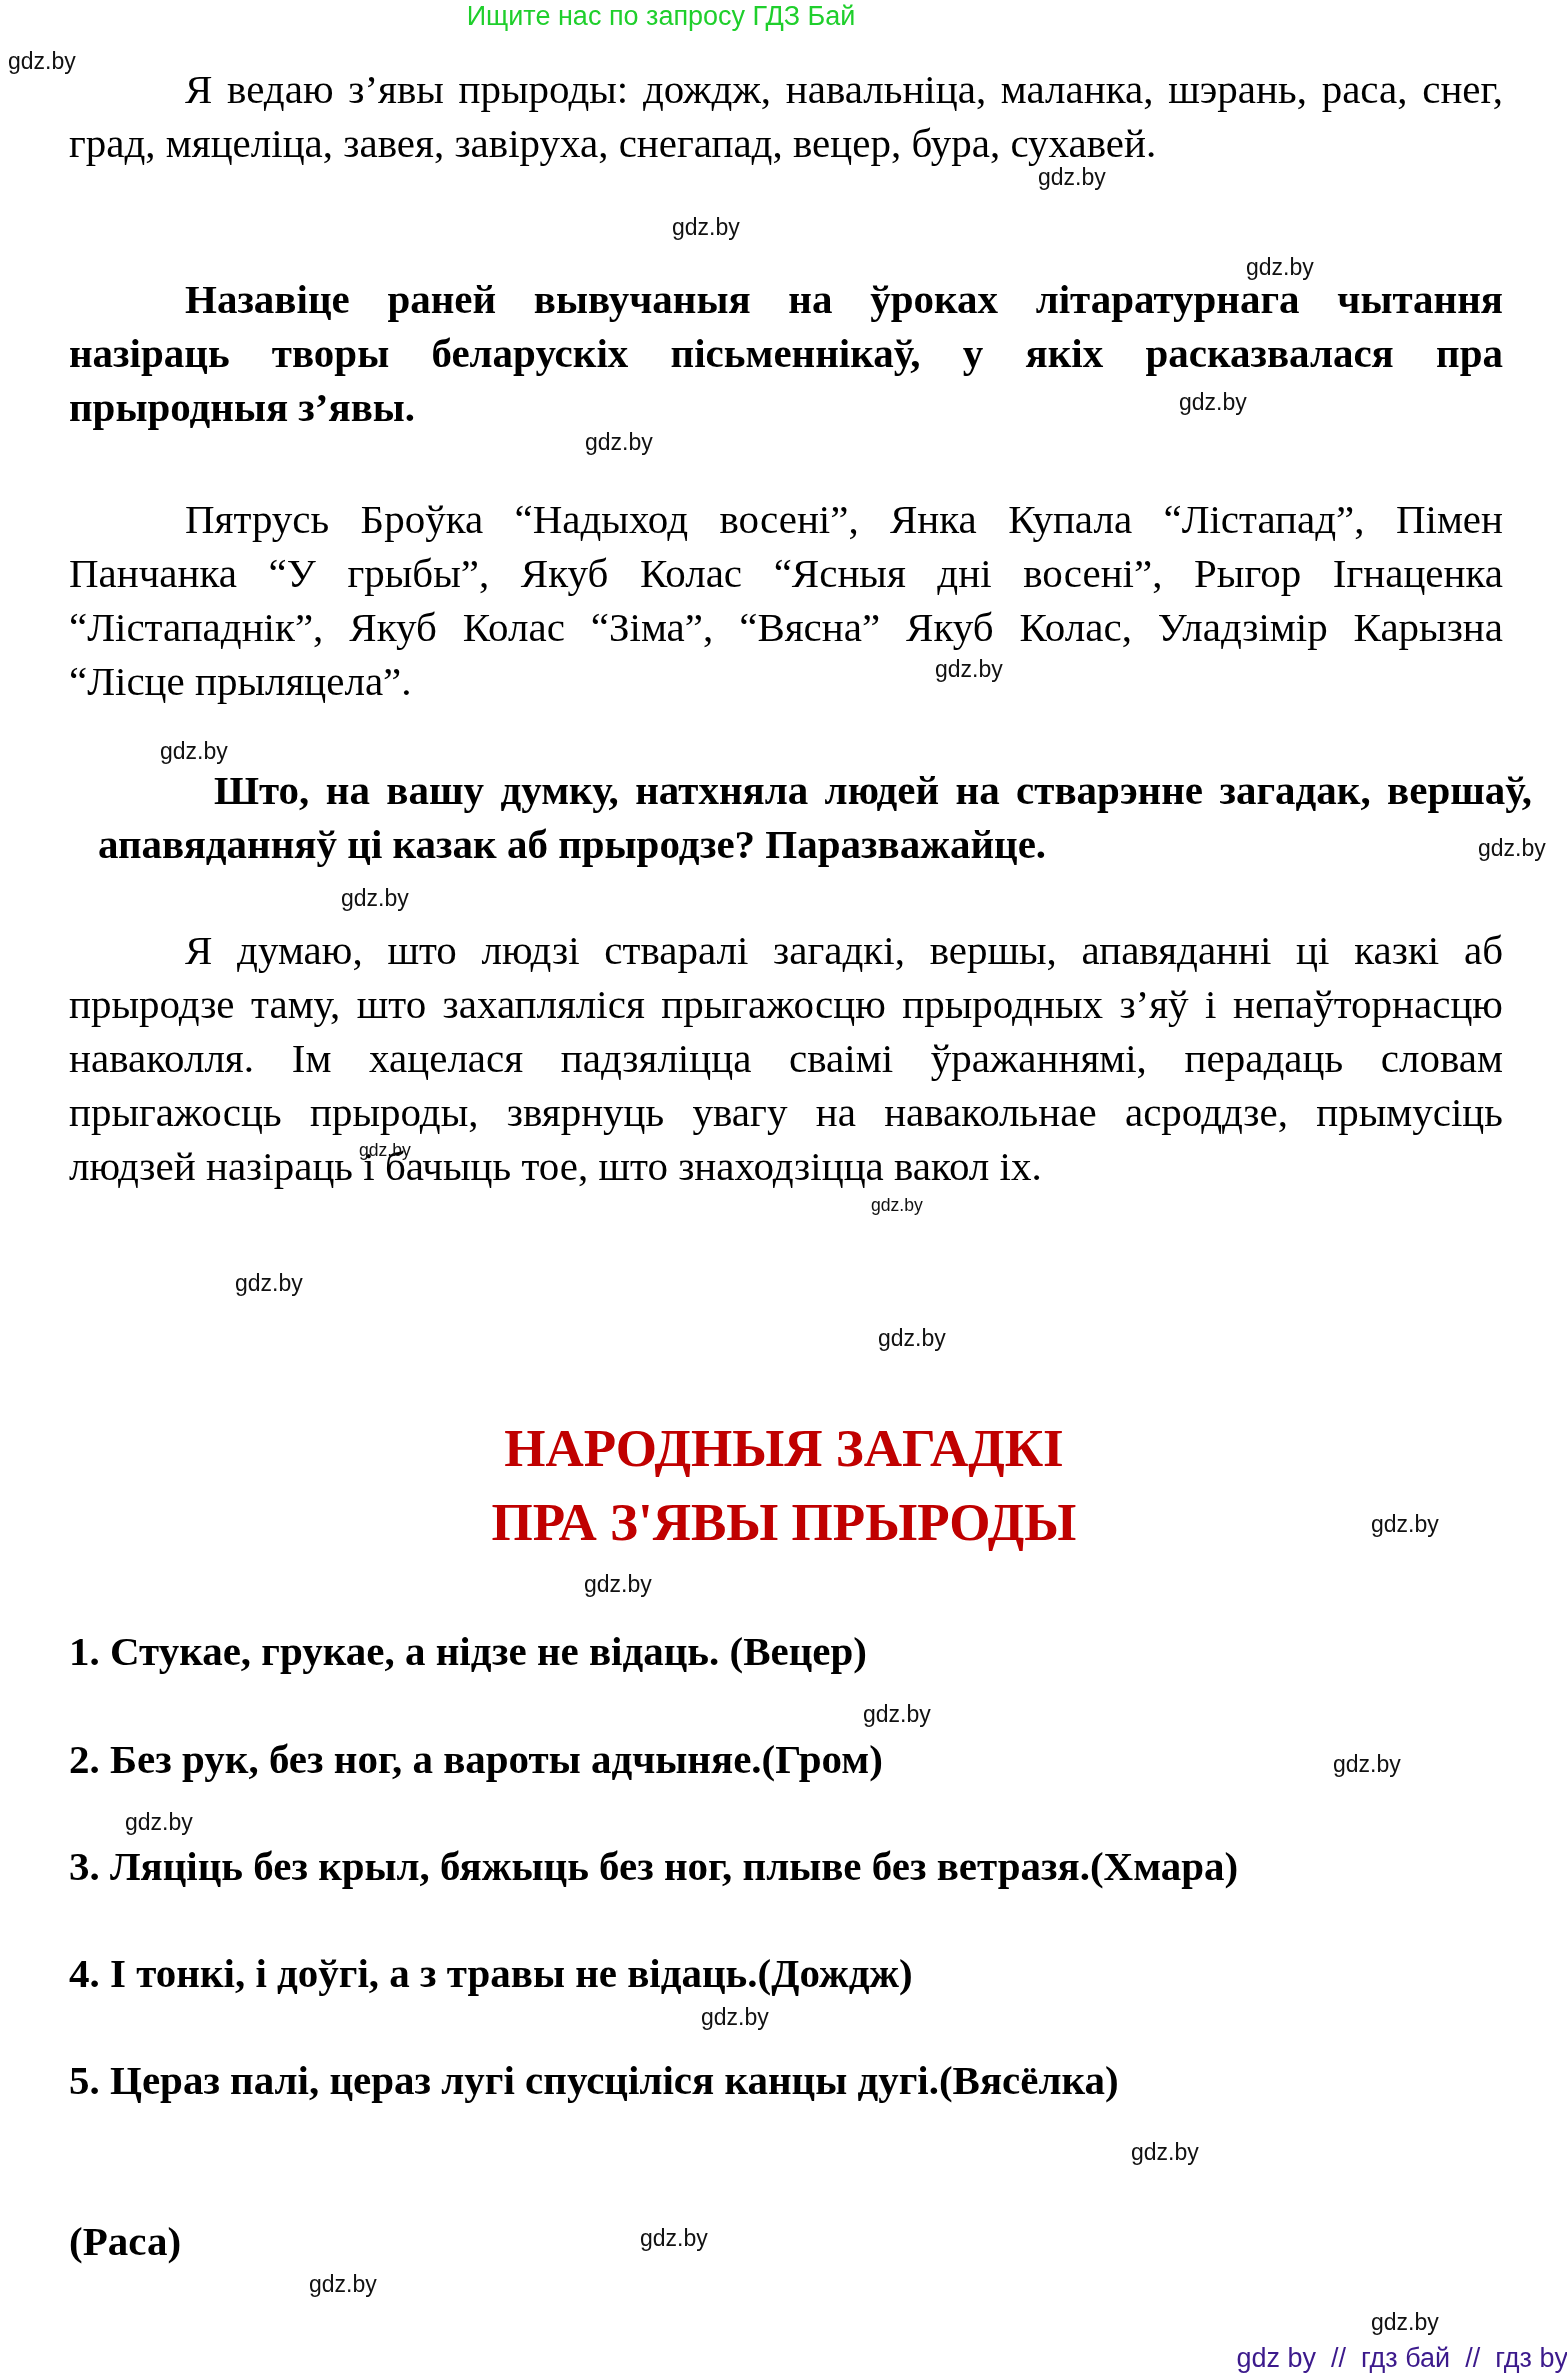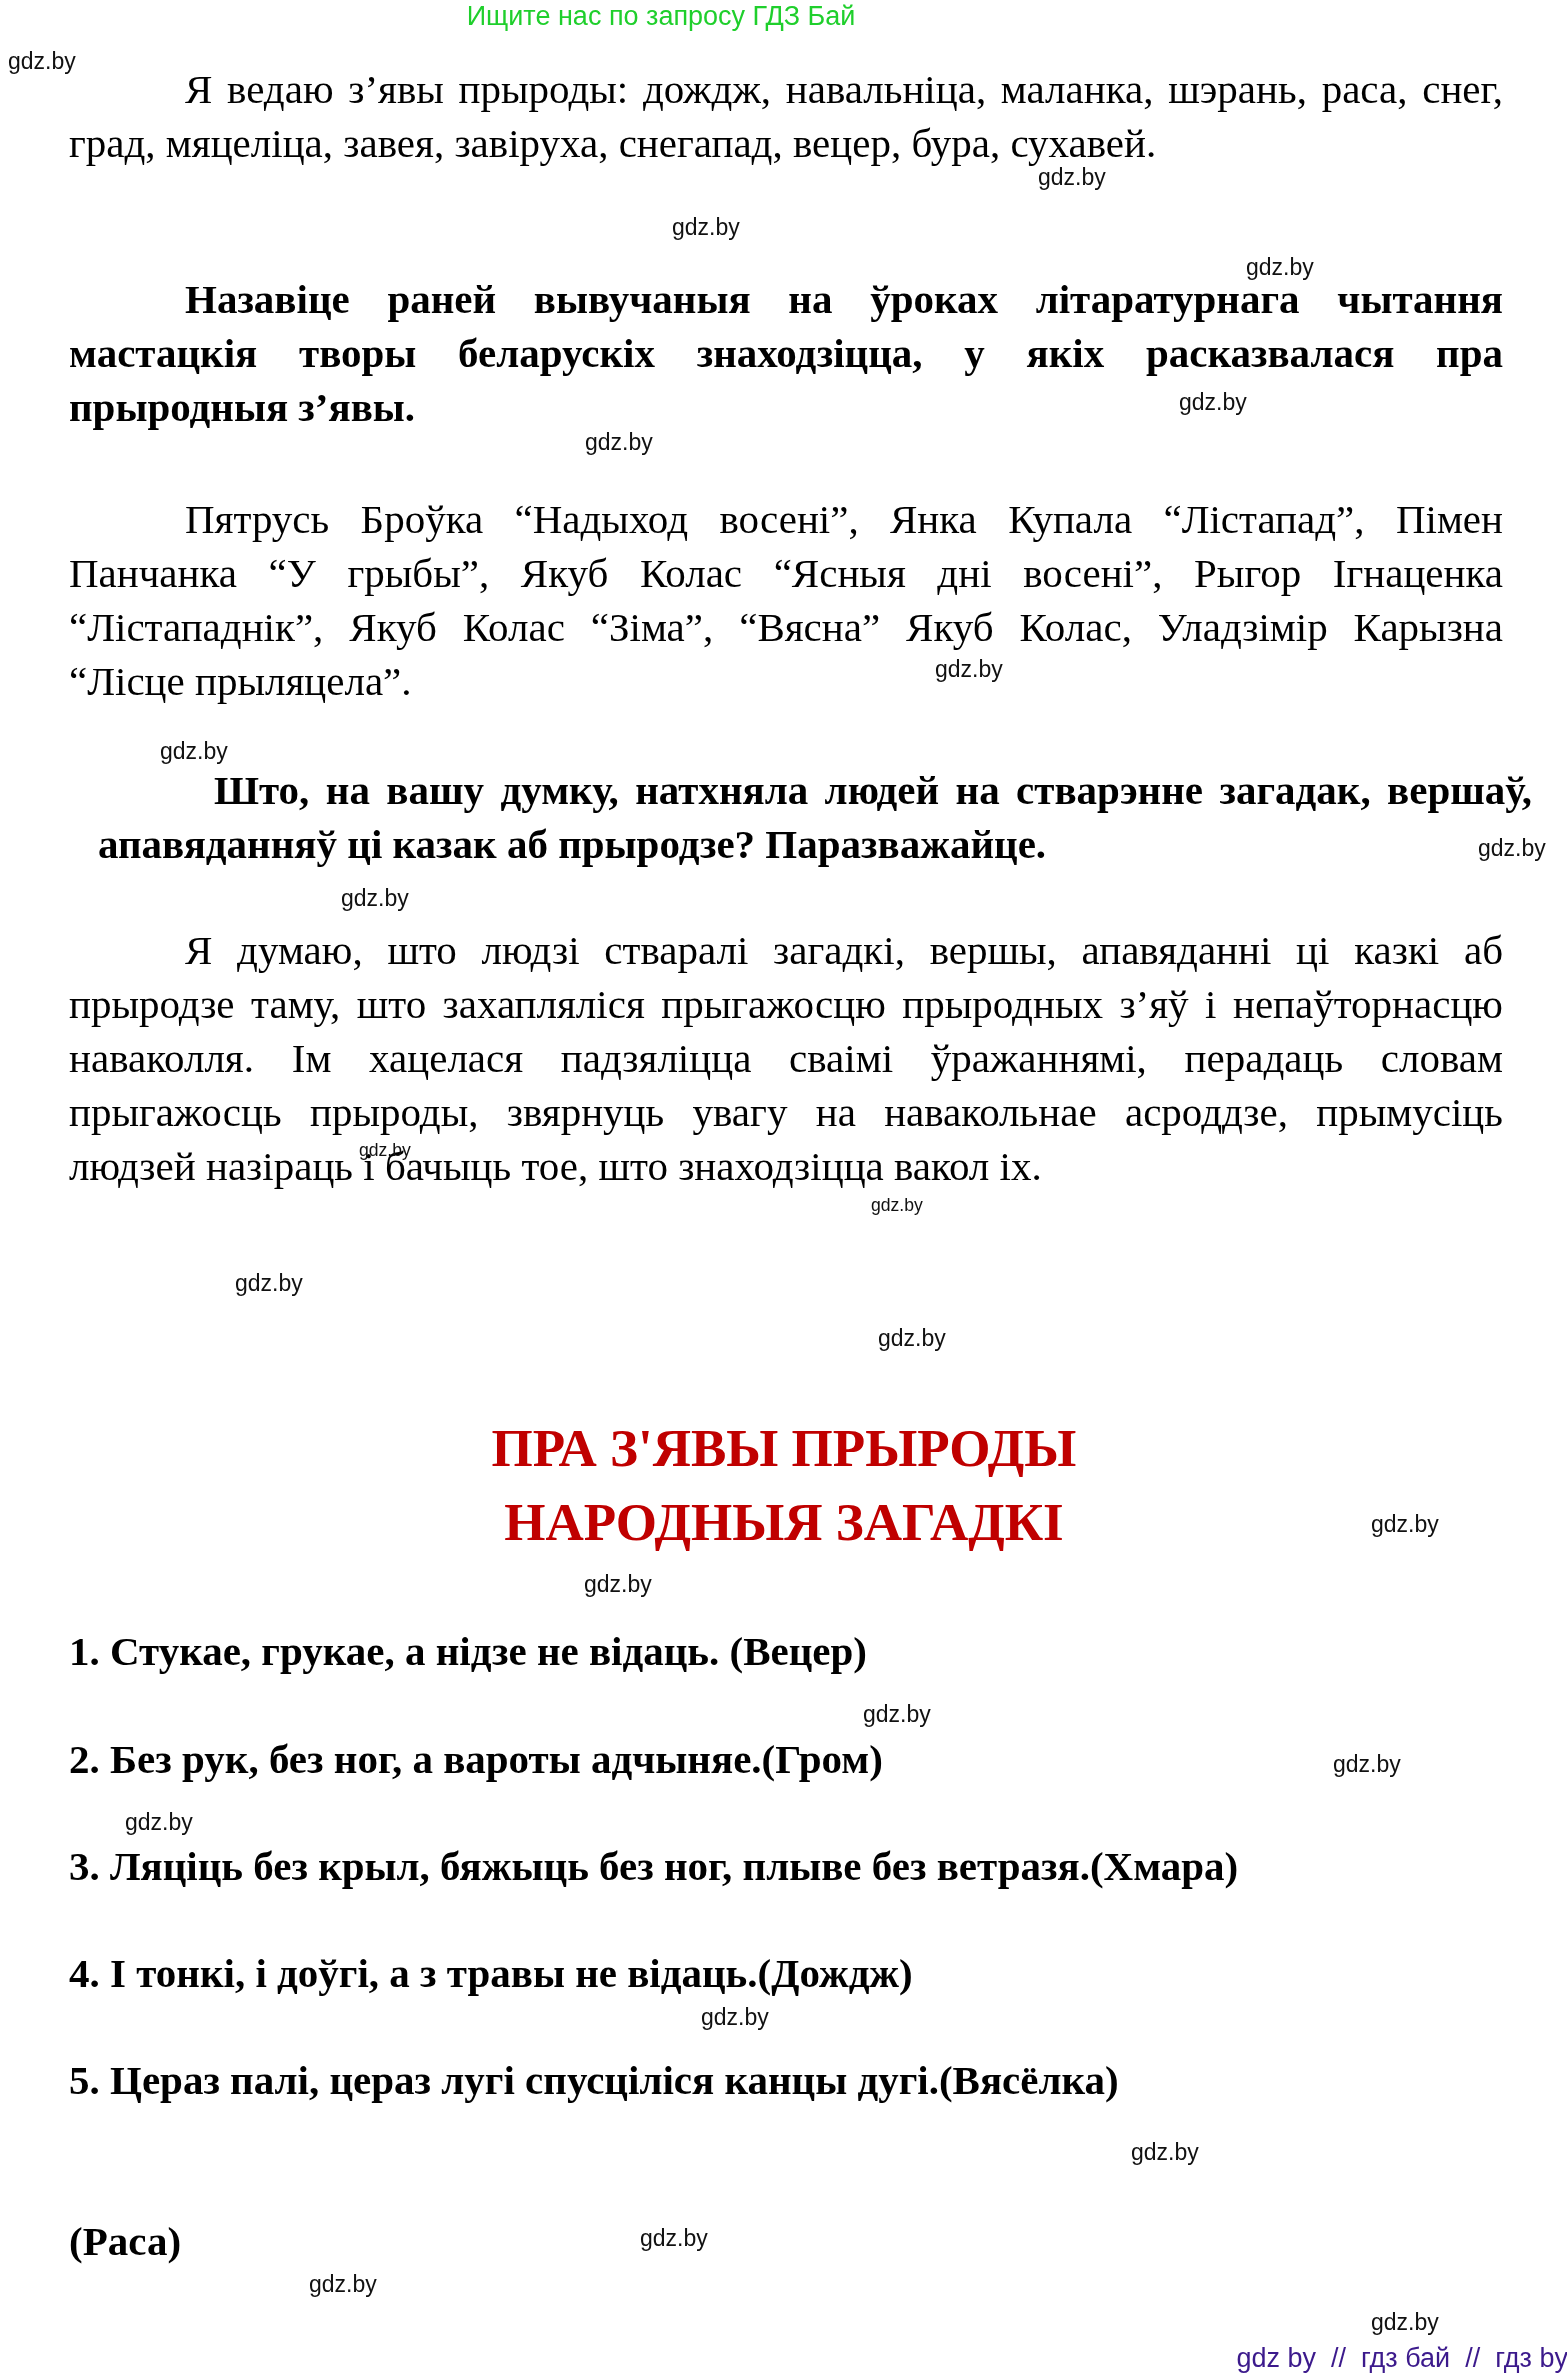--- a/index.html
+++ b/index.html
@@ -41,38 +41,38 @@
 </head>
 <body>
 
 <div class="banner">Ищите нас по запросу ГДЗ Бай</div>
 
 <div class="block" style="top:62px;">
   <p>Я ведаю з’явы прыроды: дождж, навальніца, маланка, шэрань, раса, снег, град, мяцеліца, завея, завіруха, снегапад, вецер, бура, сухавей.</p>
 </div>
 
 <div class="block bold" style="top:272px;">
-  <p>Назавіце раней вывучаныя на ўроках літаратурнага чытання мастацкія творы беларускіх знаходзіцца, у якіх расказвалася пра прыродныя з’явы.</p>
+  <p>Назавіце раней вывучаныя на ўроках літаратурнага чытання назіраць творы беларускіх пісьменнікаў, у якіх расказвалася пра прыродныя з’явы.</p>
 </div>
 
 <div class="block" style="top:492px;">
   <p>Пятрусь Броўка “Надыход восені”, Янка Купала “Лістапад”, Пімен Панчанка “У грыбы”, Якуб Колас “Ясныя дні восені”, Рыгор Ігнаценка “Лістападнік”, Якуб Колас “Зіма”, “Вясна” Якуб Колас, Уладзімір Карызна “Лісце прыляцела”.</p>
 </div>
 
 <div class="block bold" style="top:763px;margin-left:29px;">
   <p>Што, на вашу думку, натхняла людей на стварэнне загадак, вершаў, апавяданняў ці казак аб прыродзе? Паразважайце.</p>
 </div>
 
 <div class="block" style="top:923px;">
   <p>Я думаю, што людзі стваралі загадкі, вершы, апавяданні ці казкі аб прыродзе таму, што захапляліся прыгажосцю прыродных з’яў і непаўторнасцю наваколля. Ім хацелася падзяліцца сваімі ўражаннямі, перадаць словам прыгажосць прыроды, звярнуць увагу на навакольнае асроддзе, прымусіць людзей назіраць і бачыць тое, што знаходзіцца вакол іх.</p>
 </div>
 
 <div class="heading">
+  <div>НАРОДНЫЯ ЗАГАДКІ</div>
   <div>ПРА З'ЯВЫ ПРЫРОДЫ</div>
-  <div>НАРОДНЫЯ ЗАГАДКІ</div>
 </div>
 
 <div class="riddle" style="top:1624px;">
   <span class="q">1. Стукае, грукае, а нідзе не відаць. (</span><span class="a">Вецер)</span>
 </div>
 <div class="riddle" style="top:1732px;">
   <span class="q">2. Без рук, без ног, а вароты адчыняе.</span><span class="a">(Гром)</span>
 </div>
 <div class="riddle" style="top:1839px;">
   <span class="q">3. Ляціць без крыл, бяжыць без ног, плыве без ветразя.</span><span class="a">(Хмара)</span>

